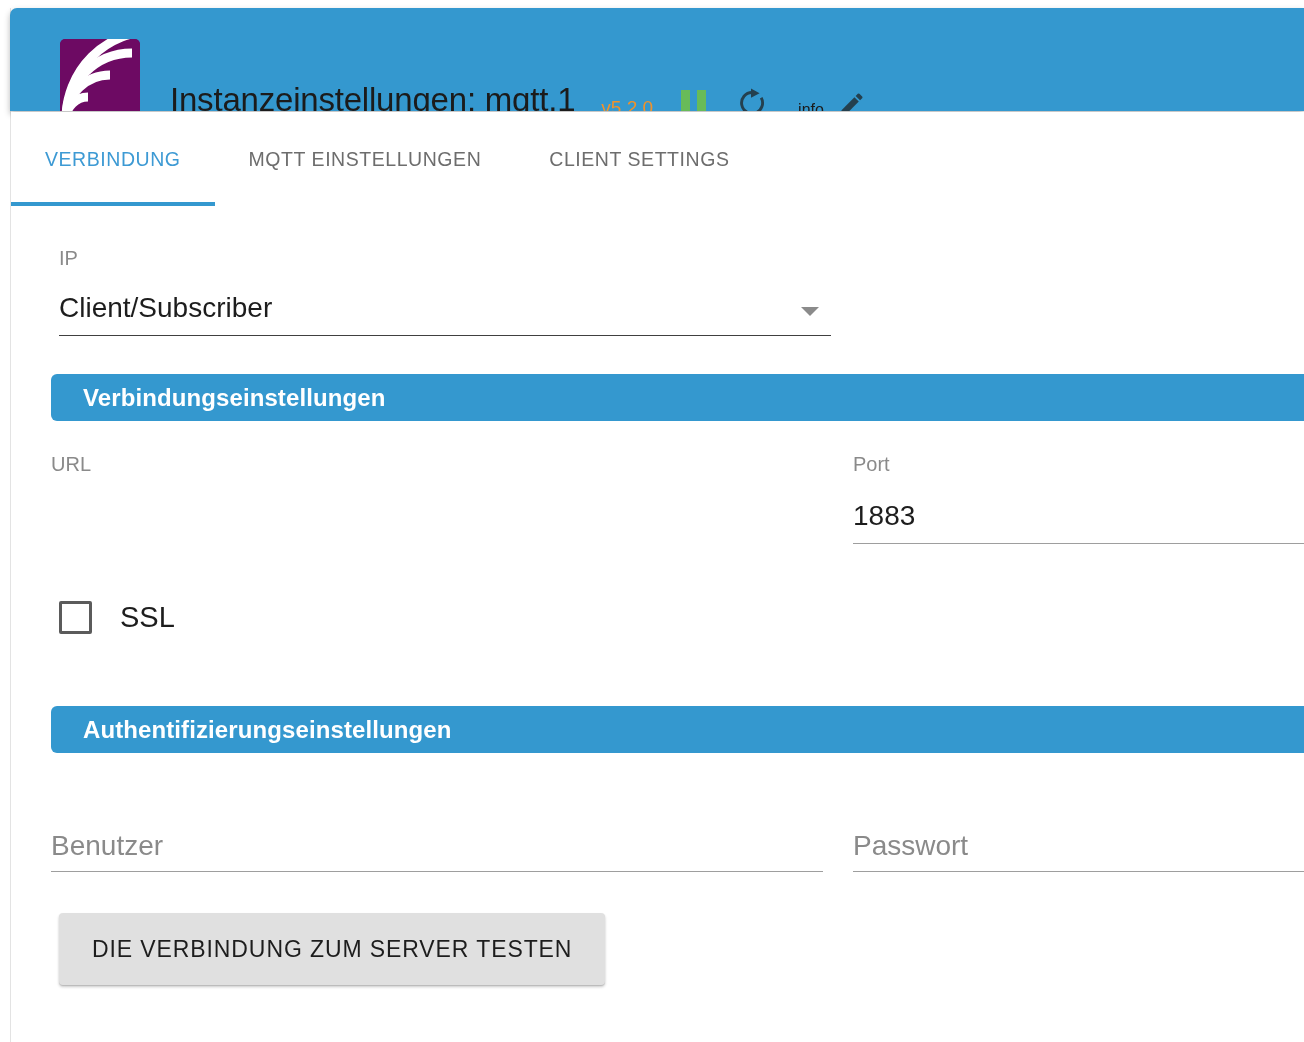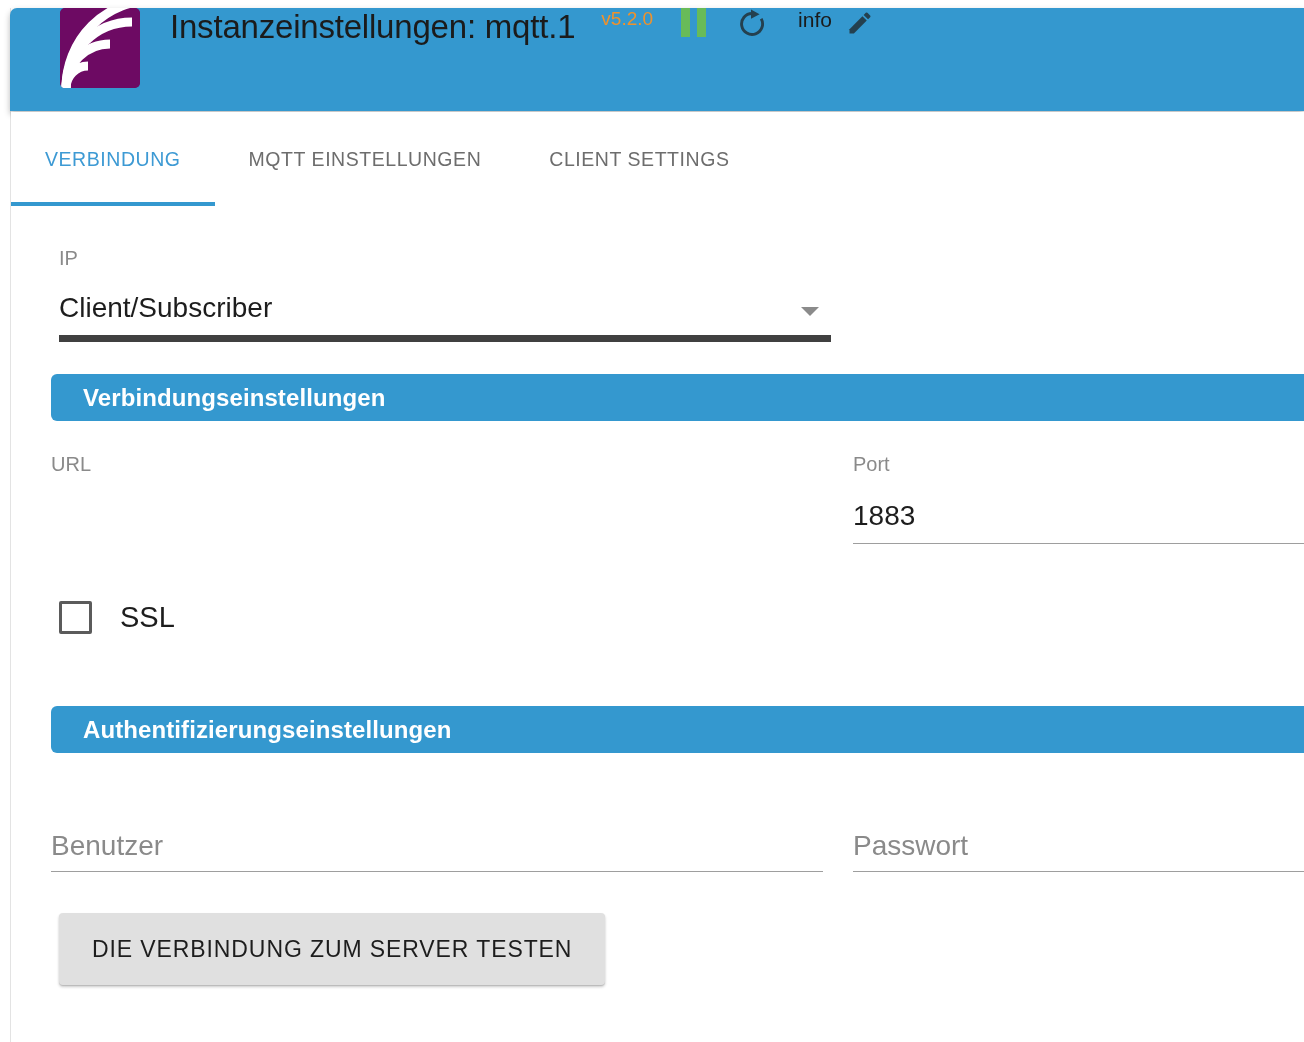--- a/index.html
+++ b/index.html
@@ -41,24 +41,25 @@
     top: 8px;
     width: 1294px;
     height: 103px;
     background: #3498cf;
     border-top-left-radius: 7px;
     box-shadow: 0 3px 6px rgba(0,0,0,0.28);
     overflow: hidden;
   }
   .topbar-inner {
     display: flex;
-    align-items: flex-start;
+    align-items: flex-end;
     height: 100%;
     padding-left: 50px;
     box-sizing: border-box;
+    margin-top: 8px;
   }
 
   
   .logo {
     width: 80px;
     height: 80px;
     flex: 0 0 auto;
     border-radius: 5px;
     overflow: hidden;
     background: #6d0a63;
@@ -99,21 +100,21 @@
     margin-left: 30px;
     width: 32px;
     height: 32px;
     display: flex;
     align-items: center;
     justify-content: center;
   }
 
   .info-label {
     margin-left: 30px;
-    font-size: 21px;
+    font-size: 16px;
     color: #1b1b1b;
   }
 
   .edit-icon {
     margin-left: 13px;
     width: 30px;
     height: 30px;
     display: flex;
     align-items: center;
     justify-content: center;
@@ -174,21 +175,21 @@
     position: absolute;
     left: 48px;
     top: 42px;
     width: 772px;
   }
   .ip-value-row {
     margin-top: 24px;
     display: flex;
     align-items: flex-end;
     justify-content: space-between;
-    border-bottom: 7px solid #404040;
+    border-bottom: 1px solid #404040;
     padding-bottom: 11px;
   }
   .ip-value {
     font-size: 28px;
     color: #1d1d1d;
   }
   .caret {
     width: 0; height: 0;
     border-left: 9px solid transparent;
     border-right: 9px solid transparent;

